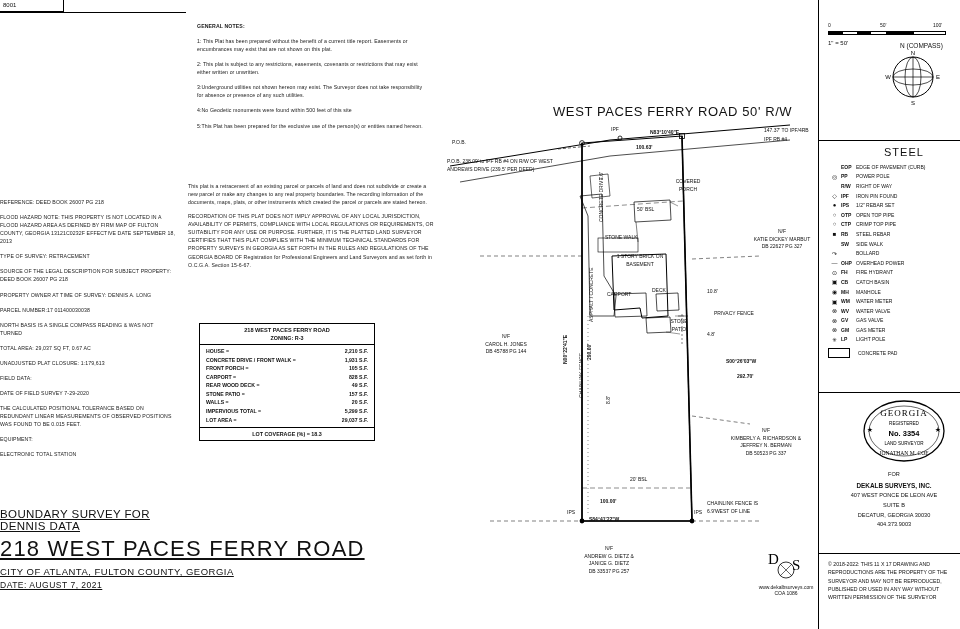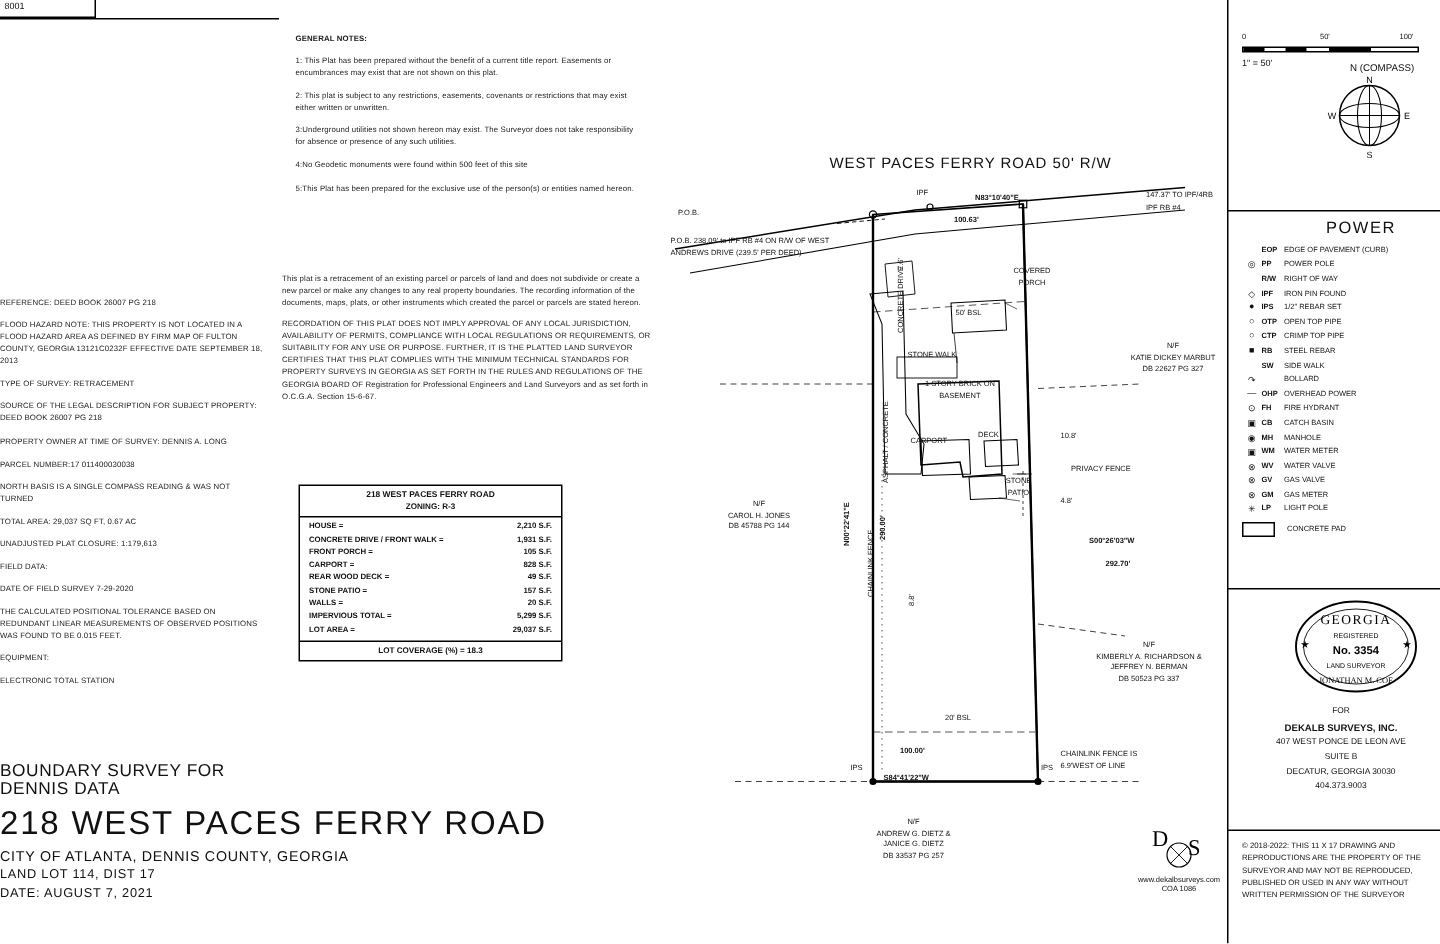--- a/index.html
+++ b/index.html
@@ -32,21 +32,21 @@
 
   
   .retr { left:188px; top:182px; width:248px; }
   .retr p { margin:0 0 6px 0; }
 
   
   .leftcol { left:0px; top:198px; width:175px; }
   .leftcol p { margin:0 0 7px 0; }
 
   
-  .titleblk { left:0px; top:508px; width:420px; }
+  .titleblk { left:0px; top:508px; width:420px;text-decoration:underline; }
   .t-sub1 { font-size:11.5px; letter-spacing:0.4px; }
   .t-main { font-size:22px; letter-spacing:1.2px; margin-top:4px; }
   .t-sub2 { font-size:9.5px; letter-spacing:0.5px; margin-top:4px;}
   .t-sub3 { font-size:8.5px; letter-spacing:0.5px; }
   .t-sub4 { font-size:8.5px; letter-spacing:0.5px; margin-top:3px;}
 
   
   .dtable { left:199px; top:323px; width:176px; border:1px solid #000; background:#fff; }
   .dtable .hdr { text-align:center; font-size:5.6px; font-weight:bold; padding:3px 0 2px; }
   .dtable .zoning { text-align:center; font-size:5.4px; font-weight:bold; padding:0 0 3px; border-bottom:1px solid #000; }
@@ -91,21 +91,21 @@
 
   
   .copyr { left:828px; top:560px; width:132px; font-size:5.2px; line-height:1.6; }
 
   
   .dslogo { left:748px; top:548px; width:76px; text-align:center; }
   .dslogo .www { font-size:5px; margin-top:2px; }
   .dslogo .coa { font-size:5px; }
 
   
-  .roadlabel { left:553px; top:104px; font-size:10px; letter-spacing:0.6px; }
+  .roadlabel { left:553px; top:104px; font-size:13px; letter-spacing:0.6px; }
 
   
   .mt { font-size:5px; line-height:1.5; }
   .mt.b { font-weight:bold; }
   .vert-l { writing-mode:vertical-rl; transform:rotate(180deg); }
 </style>
 </head>
 <body>
 
 <div class="plan">
@@ -185,22 +185,21 @@
           <span class="val">29,037 S.F.</span>
         </div>
     </div>
     <div class="foot">LOT COVERAGE (%) = 18.3</div>
   </div>
 
   <div class="abs titleblk">
     <div class="t-sub1">BOUNDARY SURVEY FOR</div>
     <div class="t-sub1">DENNIS DATA</div>
     <div class="t-main">218 WEST PACES FERRY ROAD</div>
-    <div class="t-sub2">CITY OF ATLANTA, DENNIS COUNTY, GEORGIA</div>
-    <div class="t-sub3">LAND LOT 114,   DIST 17</div>
+    <div class="t-sub2">CITY OF ATLANTA, FULTON COUNTY, GEORGIA</div>
     <div class="t-sub4">DATE: AUGUST 7, 2021</div>
   </div>
 
   <svg class="abs" style="left:430px; top:16px;" width="390" height="600" viewBox="0 0 390 600">
     <g stroke="#000" fill="none" stroke-width="0.8">
 
       <path d="M20 150 L180 124 L360 109" stroke-width="1"></path>
       <path d="M30 166 L180 140 L360 124" stroke-width="0.7"></path>
 
       <path d="M128 133 L160 130" stroke-width="0.6" stroke-dasharray="3,2"></path>
@@ -337,21 +336,21 @@
     <ellipse cx="29" cy="29" rx="8" ry="20" fill="none" stroke="#000" stroke-width="0.7"></ellipse>
     <ellipse cx="29" cy="29" rx="20" ry="8" fill="none" stroke="#000" stroke-width="0.7"></ellipse>
     <line x1="9" y1="29" x2="49" y2="29" stroke="#000" stroke-width="0.7"></line>
     <line x1="29" y1="9" x2="29" y2="49" stroke="#000" stroke-width="0.7"></line>
     <text x="29" y="7" font-size="6" text-anchor="middle" font-family="Liberation Sans">N</text>
     <text x="29" y="57" font-size="6" text-anchor="middle" font-family="Liberation Sans">S</text>
     <text x="54" y="31" font-size="6" text-anchor="middle" font-family="Liberation Sans">E</text>
     <text x="4" y="31" font-size="6" text-anchor="middle" font-family="Liberation Sans">W</text>
   </svg>
 
-  <div class="abs legend-title">POWER</div>
+  <div class="abs legend-title">STEEL</div>
   <div class="abs legend">
     <div class="lrow">
         <span class="sym"></span>
         <span class="abbr">EOP</span>
         <span class="desc">EDGE OF PAVEMENT (CURB)</span>
       </div>
     <div class="lrow">
         <span class="sym">◎</span>
         <span class="abbr">PP</span>
         <span class="desc">POWER POLE</span>

